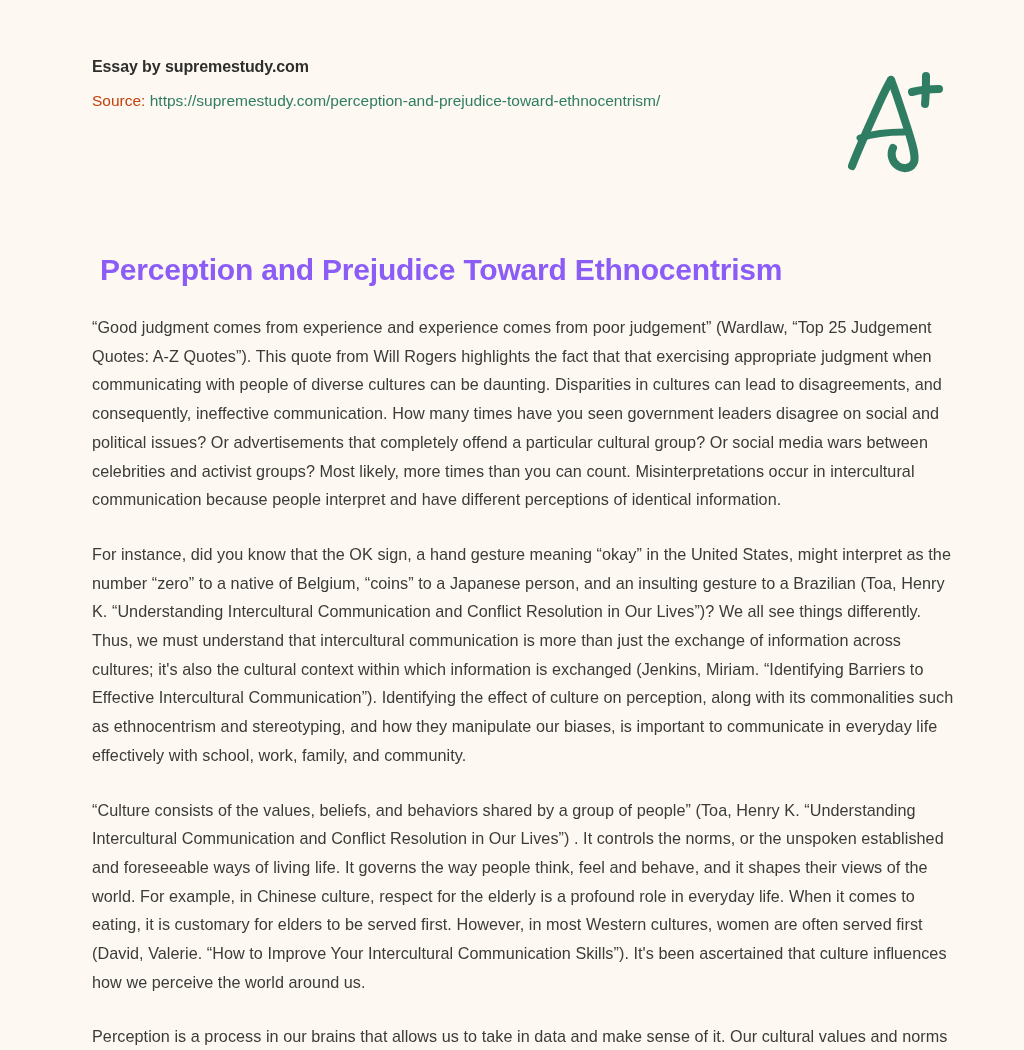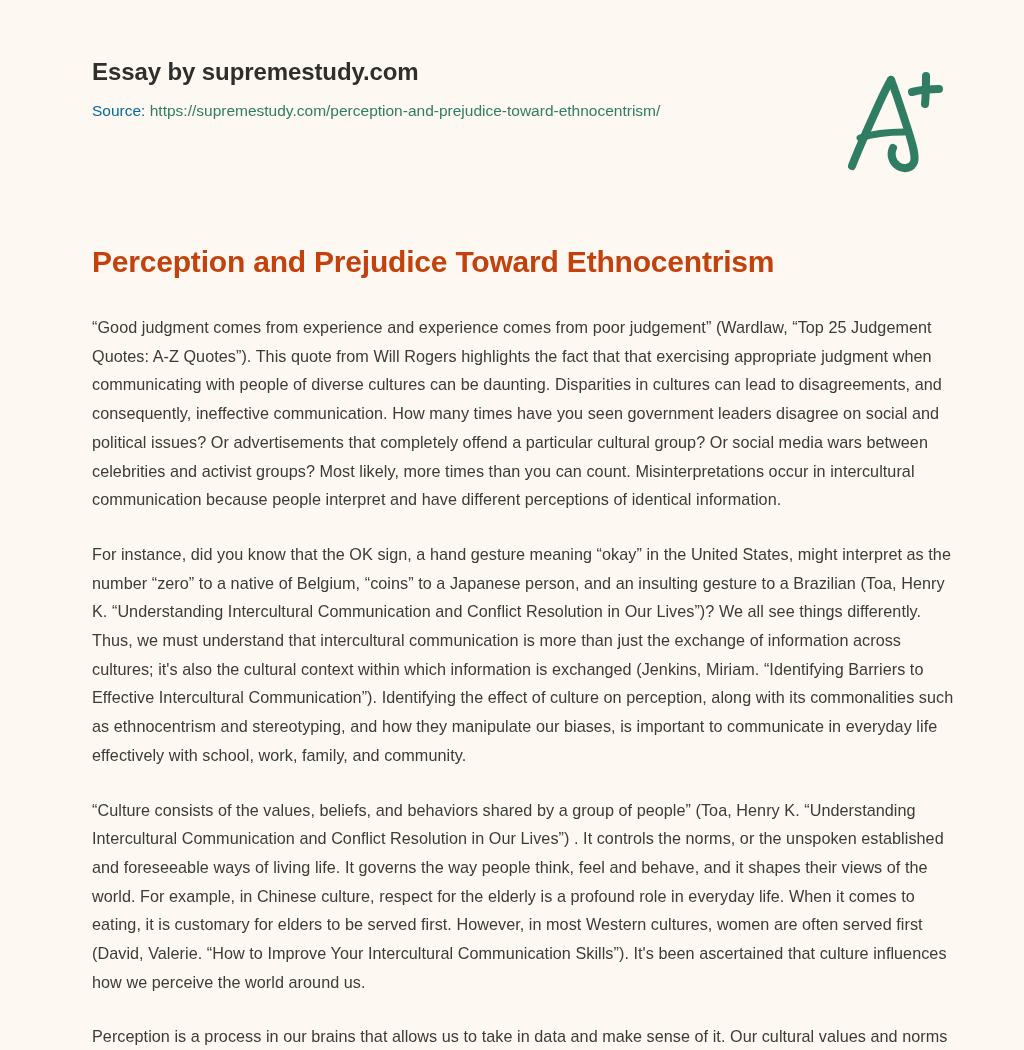--- a/index.html
+++ b/index.html
@@ -25,38 +25,38 @@
 
   
   .header {
     position: absolute;
     left: 92px;
     top: 57px;
     width: 700px;
   }
 
   .byline {
-    font-size: 24px;
+    font-size: 16px;
     font-weight: bold;
     color: #2e2e2c;
     letter-spacing: -0.1px;
     line-height: 1.25;
     margin: 0;
   }
 
   .source-line {
     margin-top: 14px;
     font-size: 15.5px;
     line-height: 1.3;
     color: #8d8d88;
     white-space: nowrap;
   }
 
   .source-label {
-    color: #0369a1;
+    color: #c2410c;
   }
 
   .source-url {
     color: #2f7d63;
     text-decoration: none;
     margin-top: 29px;
   }
 
   
   .logo {
@@ -73,24 +73,24 @@
   }
 
   
   .title {
     position: absolute;
     left: 92px;
     top: 243px;
     width: 860px;
     font-size: 30px;
     font-weight: bold;
-    color: #c2410c;
+    color: #8b5cf6;
     letter-spacing: -0.2px;
     line-height: 1.25;
-    margin: 0;
+    margin: 8px;
   }
 
   
   .article {
     position: absolute;
     left: 92px;
     top: 313px;
     width: 862px;
   }
 

